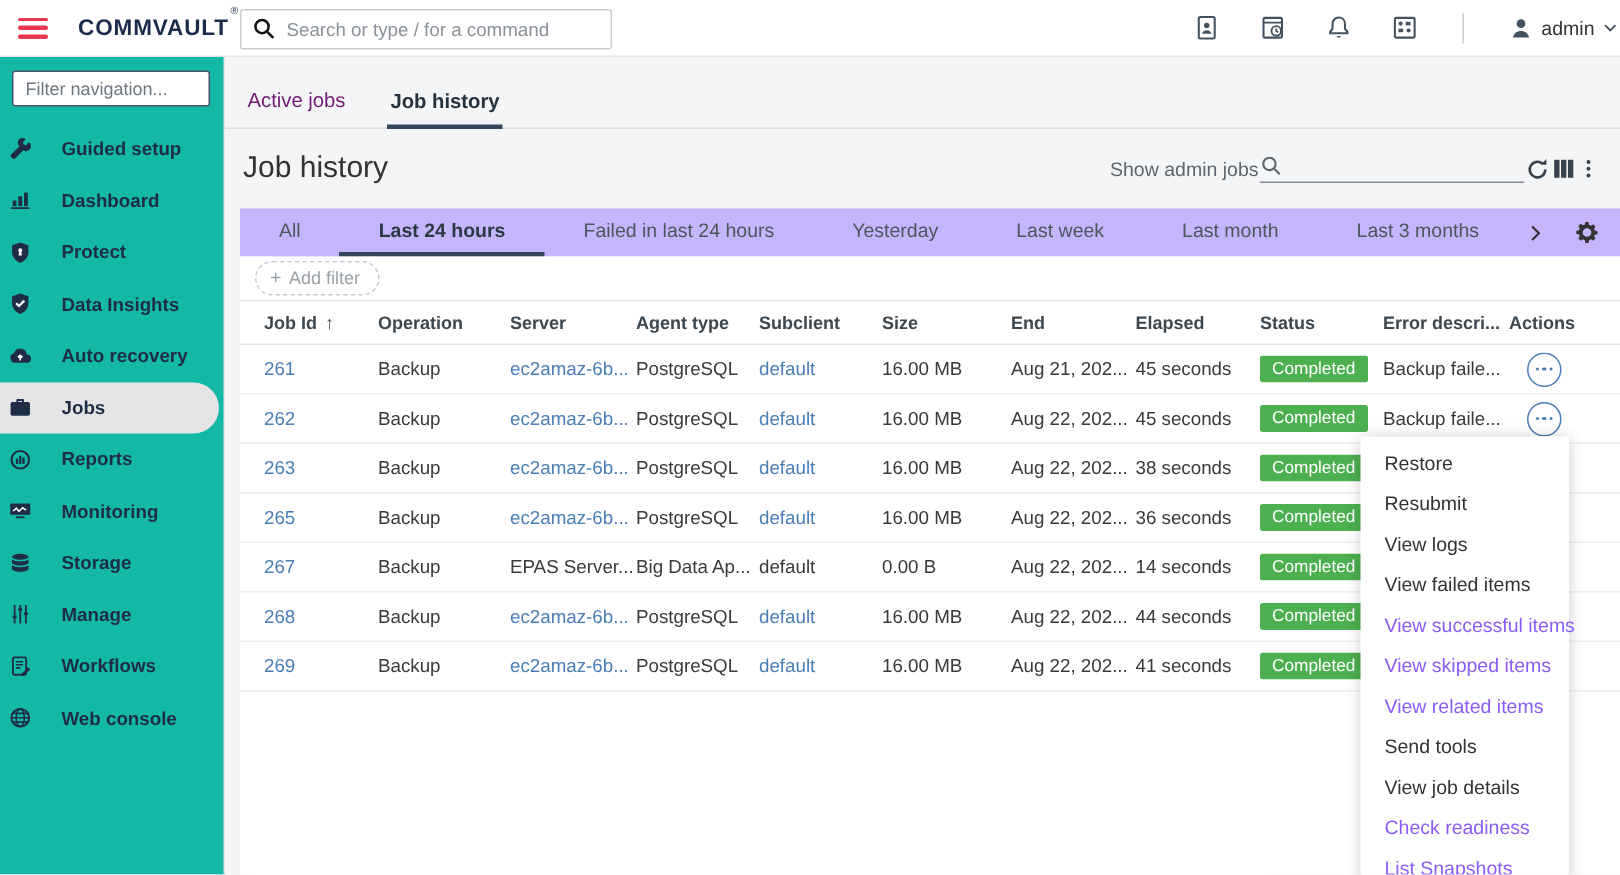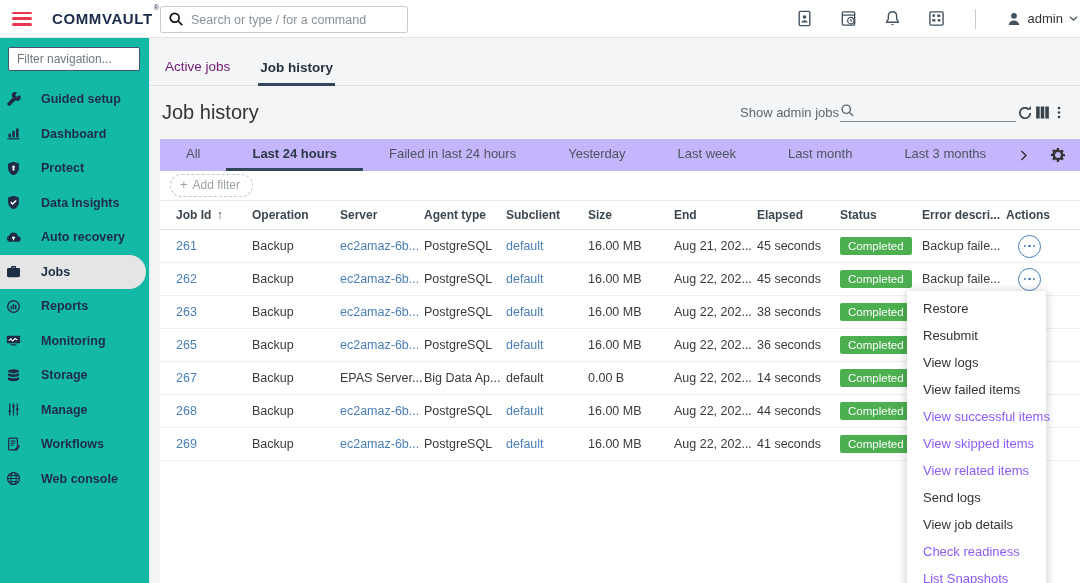--- a/index.html
+++ b/index.html
@@ -491,17 +491,17 @@
 </div>
 
 <div class="context-menu" id="context-menu">
     <div class="cm-item">Restore</div>
     <div class="cm-item">Resubmit</div>
     <div class="cm-item">View logs</div>
     <div class="cm-item">View failed items</div>
     <div class="cm-item disabled">View successful items</div>
     <div class="cm-item disabled">View skipped items</div>
     <div class="cm-item disabled">View related items</div>
-    <div class="cm-item">Send logs</div>
+    <div class="cm-item">Send tools</div>
     <div class="cm-item">View job details</div>
     <div class="cm-item disabled">Check readiness</div>
     <div class="cm-item disabled">List Snapshots</div>
   </div>
 
 </body></html>

